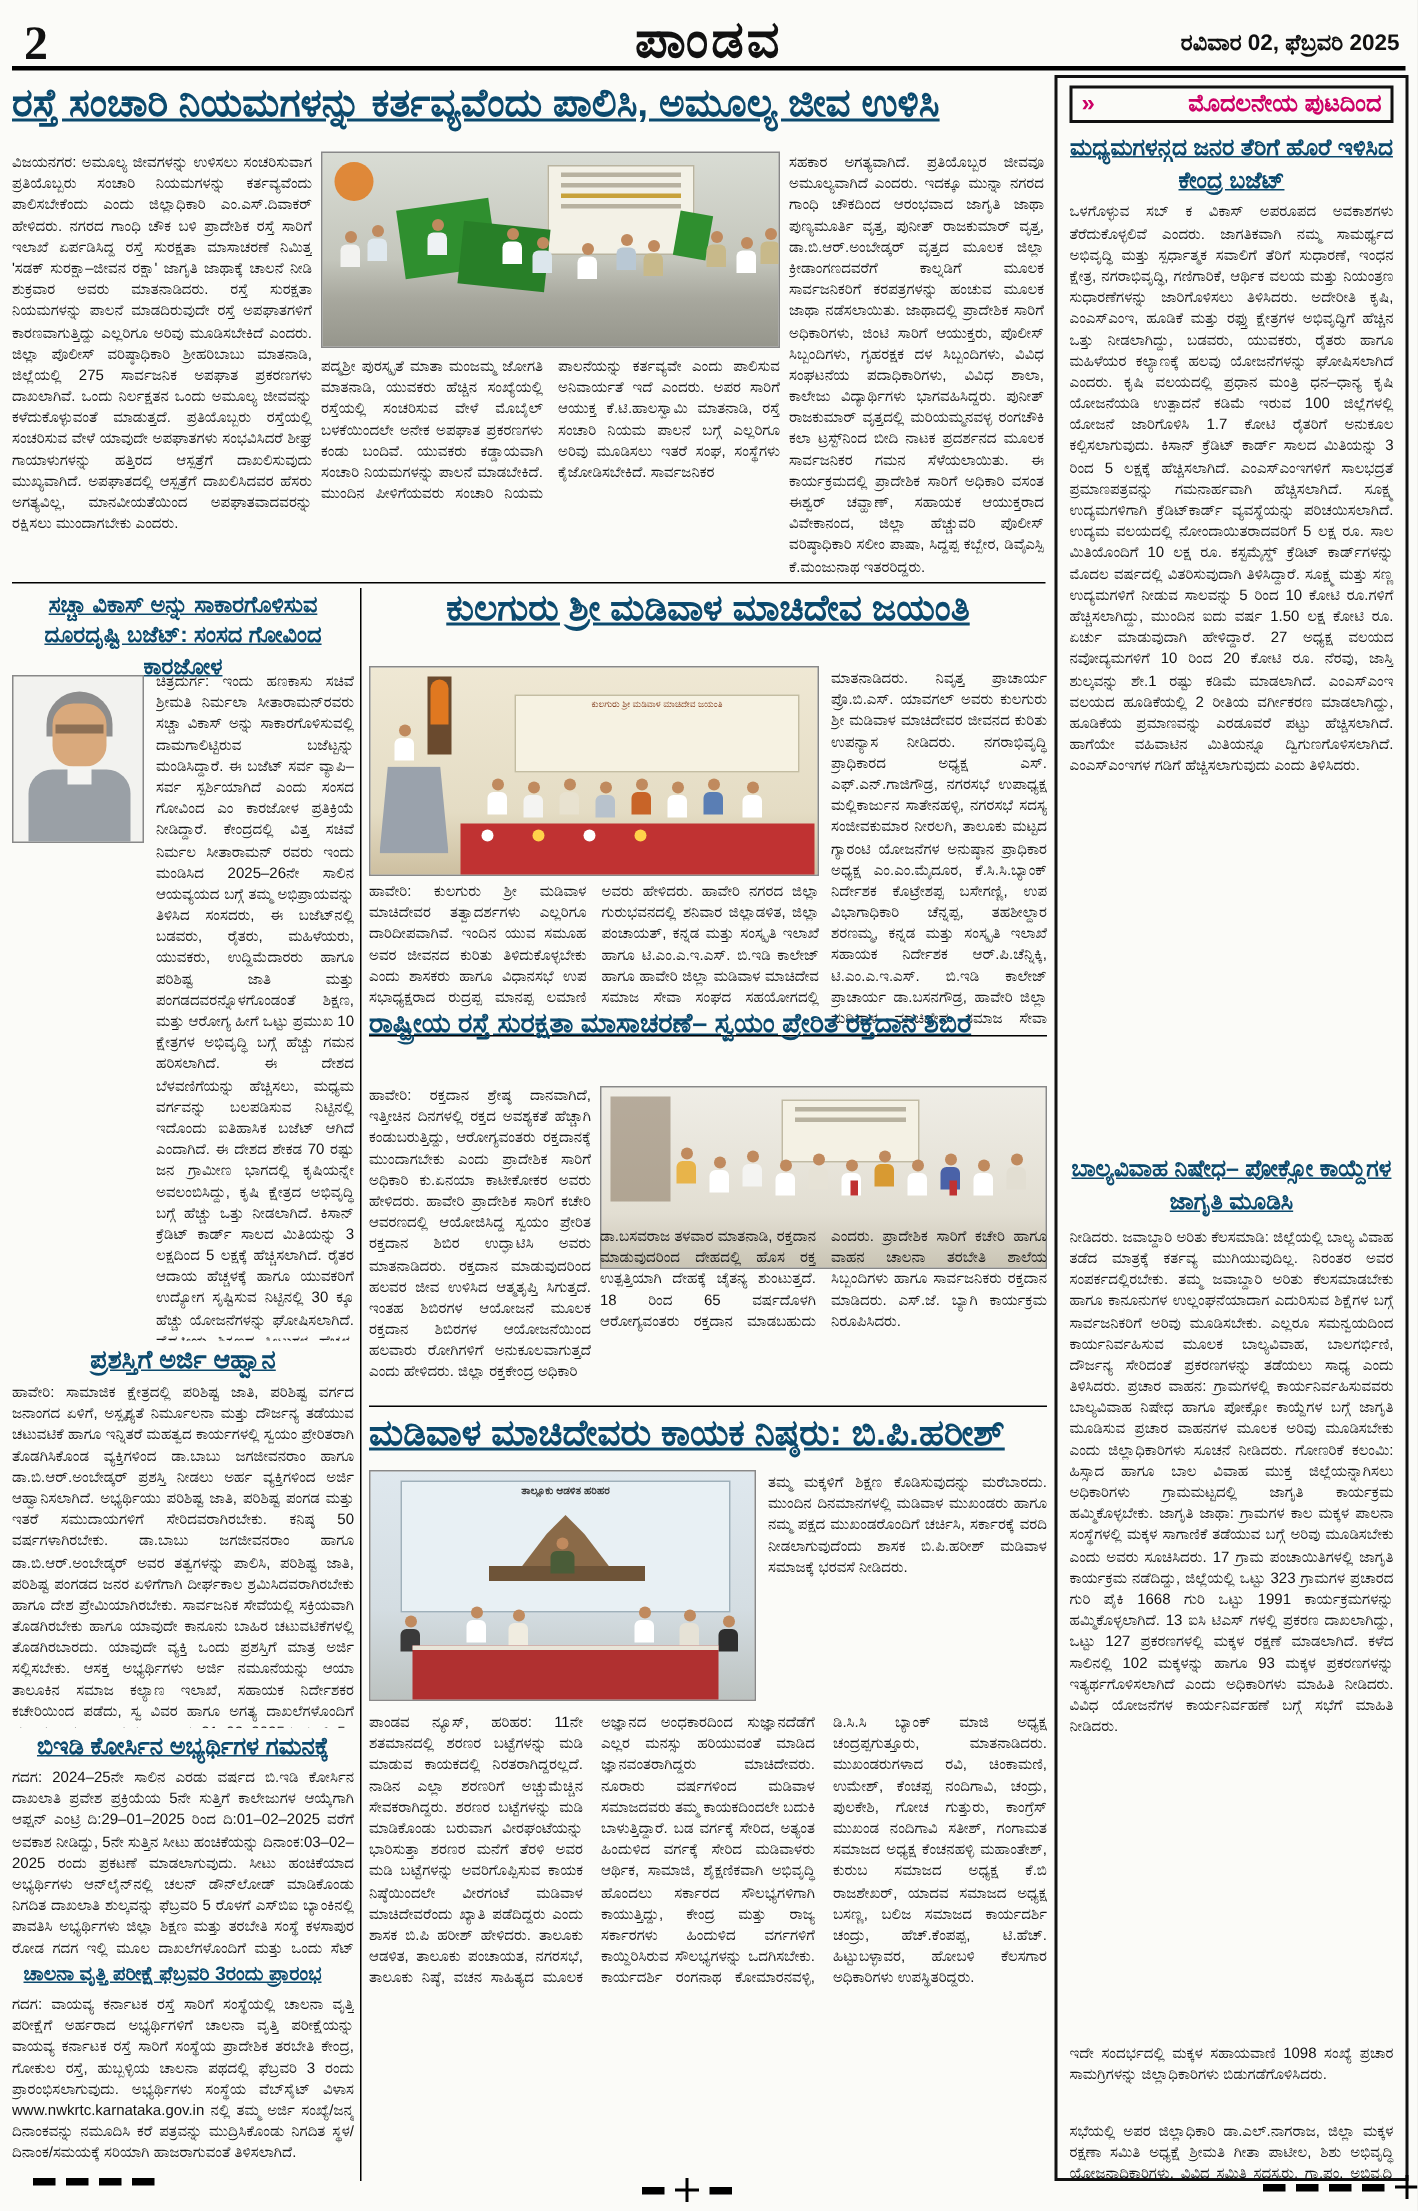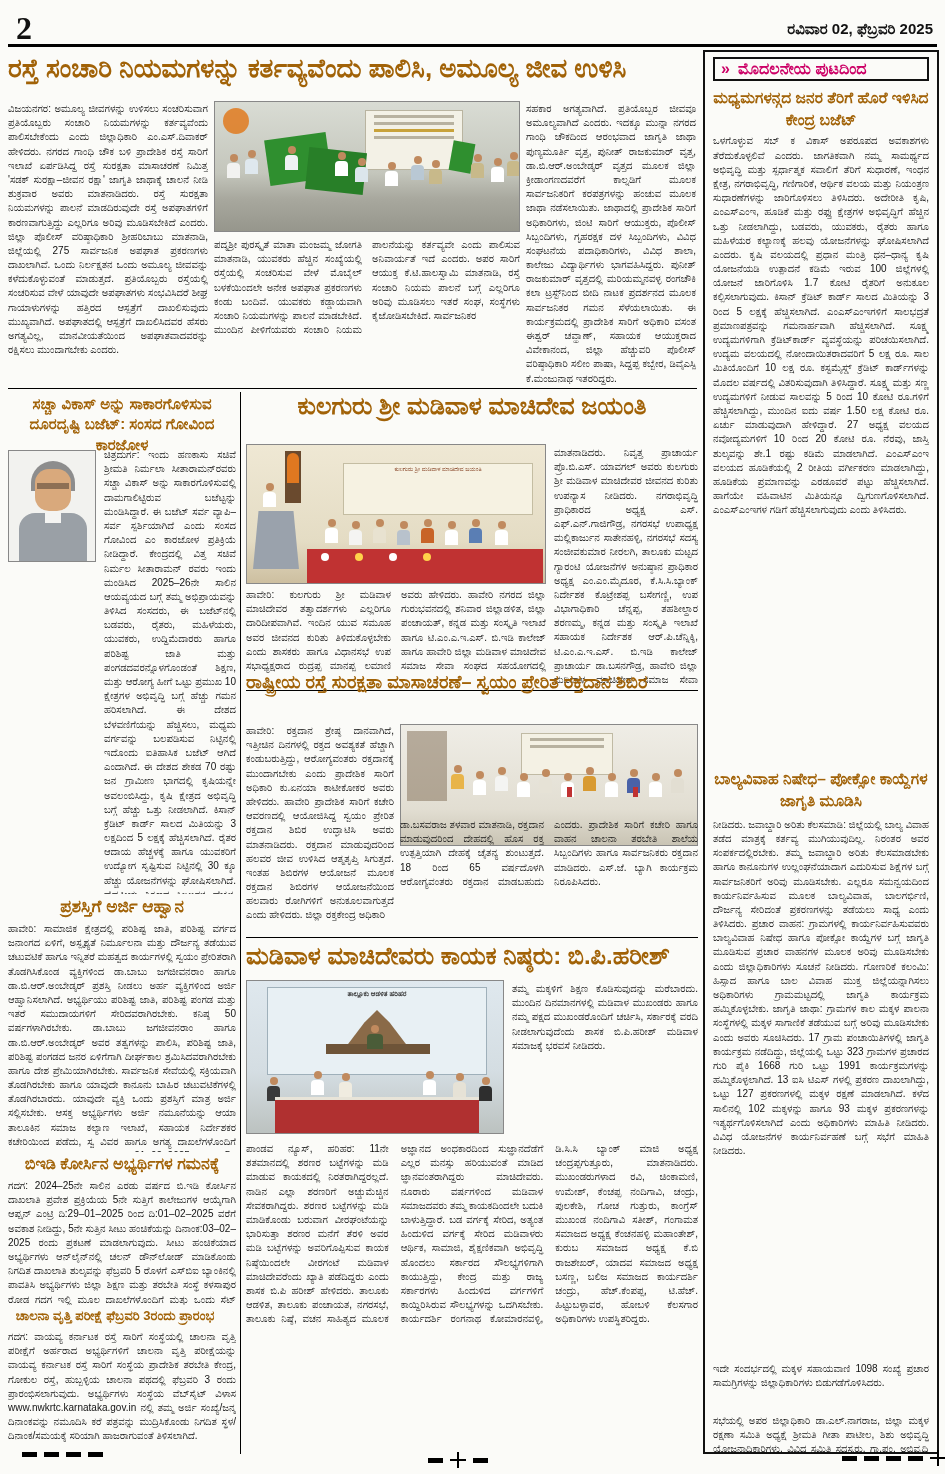--- a/index.html
+++ b/index.html
@@ -1,20 +1,20 @@
 <!DOCTYPE html>
 <html><head>
 <meta charset="utf-8">
 <style>
   html,body{margin:0;padding:0;background:#e9e9e6;}
   #page{position:relative;width:945px;height:1474px;background:#fbfbf8;overflow:hidden;
         font-family:"Liberation Sans", sans-serif;color:#111;}
   .abs{position:absolute;}
   .jtext{font-size:10px;line-height:1.42;text-align:justify;overflow:hidden;word-break:break-word;}
-  .hl{font-weight:800;color:#a16207;}
+  .hl{font-weight:800;color:#0c4a6e;text-decoration:underline;}
   .center{text-align:center;}
   .rule-h{position:absolute;background:#000;}
   .rule-v{position:absolute;background:#000;width:1px;}
   .cols2{column-count:2;column-gap:10px;}
   .cols3{column-count:3;column-gap:12px;}
   
   .photo{position:absolute;overflow:hidden;border:1px solid #888;box-sizing:border-box;}
   .person{position:absolute;display:block;width:13px;}
   .person::before{content:'';display:block;width:8px;height:8px;border-radius:50%;
      background:#c08a5e;margin:0 auto 1px;}
@@ -30,20 +30,21 @@
   .kicker{display:flex;align-items:center;gap:8px;border:2px solid #111;padding:1px 6px;
      font-weight:800;font-size:16px;}
   .banner-lines i{display:block;height:3px;background:#b8b2a0;margin:4px 8px;}
 </style>
 </head>
 <body>
 
 <div id="page">
 
   <div class="abs" style="left:16px;top:10px;font-family:'Liberation Serif',serif;font-size:32px;font-weight:700;">2</div>
+  <div class="abs" style="left:0;top:8px;width:945px;text-align:center;font-size:34px;font-weight:900;letter-spacing:2px;">ಪಾಂಡವ</div>
   <div class="abs" style="right:12px;top:20px;font-size:15px;font-weight:700;">ರವಿವಾರ 02, ಫೆಬ್ರವರಿ 2025</div>
   <div class="rule-h" style="left:8px;top:44px;width:929px;height:3px;"></div>
 
   <div class="abs hl" style="left:8px;top:52px;width:688px;font-size:26px;line-height:1.25;">ರಸ್ತೆ ಸಂಚಾರಿ ನಿಯಮಗಳನ್ನು ಕರ್ತವ್ಯವೆಂದು ಪಾಲಿಸಿ, ಅಮೂಲ್ಯ ಜೀವ ಉಳಿಸಿ</div>
 
   <div class="abs jtext" style="left:8px;top:102px;width:200px;height:284px;">ವಿಜಯನಗರ: ಅಮೂಲ್ಯ ಜೀವಗಳನ್ನು ಉಳಿಸಲು ಸಂಚರಿಸುವಾಗ ಪ್ರತಿಯೊಬ್ಬರು ಸಂಚಾರಿ ನಿಯಮಗಳನ್ನು ಕರ್ತವ್ಯವೆಂದು ಪಾಲಿಸಬೇಕೆಂದು ಎಂದು ಜಿಲ್ಲಾಧಿಕಾರಿ ಎಂ.ಎಸ್.ದಿವಾಕರ್ ಹೇಳಿದರು. ನಗರದ ಗಾಂಧಿ ಚೌಕ ಬಳಿ ಪ್ರಾದೇಶಿಕ ರಸ್ತೆ ಸಾರಿಗೆ ಇಲಾಖೆ ಏರ್ಪಡಿಸಿದ್ದ ರಸ್ತೆ ಸುರಕ್ಷತಾ ಮಾಸಾಚರಣೆ ನಿಮಿತ್ತ 'ಸಡಕ್ ಸುರಕ್ಷಾ–ಜೀವನ ರಕ್ಷಾ' ಜಾಗೃತಿ ಜಾಥಾಕ್ಕೆ ಚಾಲನೆ ನೀಡಿ ಶುಕ್ರವಾರ ಅವರು ಮಾತನಾಡಿದರು. ರಸ್ತೆ ಸುರಕ್ಷತಾ ನಿಯಮಗಳನ್ನು ಪಾಲನೆ ಮಾಡದಿರುವುದೇ ರಸ್ತೆ ಅಪಘಾತಗಳಿಗೆ ಕಾರಣವಾಗುತ್ತಿದ್ದು ಎಲ್ಲರಿಗೂ ಅರಿವು ಮೂಡಿಸಬೇಕಿದೆ ಎಂದರು. ಜಿಲ್ಲಾ ಪೊಲೀಸ್ ವರಿಷ್ಠಾಧಿಕಾರಿ ಶ್ರೀಹರಿಬಾಬು ಮಾತನಾಡಿ, ಜಿಲ್ಲೆಯಲ್ಲಿ 275 ಸಾರ್ವಜನಿಕ ಅಪಘಾತ ಪ್ರಕರಣಗಳು ದಾಖಲಾಗಿವೆ. ಒಂದು ನಿರ್ಲಕ್ಷತನ ಒಂದು ಅಮೂಲ್ಯ ಜೀವವನ್ನು ಕಳೆದುಕೊಳ್ಳುವಂತೆ ಮಾಡುತ್ತದೆ. ಪ್ರತಿಯೊಬ್ಬರು ರಸ್ತೆಯಲ್ಲಿ ಸಂಚರಿಸುವ ವೇಳೆ ಯಾವುದೇ ಅಪಘಾತಗಳು ಸಂಭವಿಸಿದರೆ ಶೀಘ್ರ ಗಾಯಾಳುಗಳನ್ನು ಹತ್ತಿರದ ಆಸ್ಪತ್ರೆಗೆ ದಾಖಲಿಸುವುದು ಮುಖ್ಯವಾಗಿದೆ. ಅಪಘಾತದಲ್ಲಿ ಆಸ್ಪತ್ರೆಗೆ ದಾಖಲಿಸಿದವರ ಹೆಸರು ಅಗತ್ಯವಿಲ್ಲ, ಮಾನವೀಯತೆಯಿಂದ ಅಪಘಾತವಾದವರನ್ನು ರಕ್ಷಿಸಲು ಮುಂದಾಗಬೇಕು ಎಂದರು.</div>
 
   <div class="photo" style="left:214px;top:101px;width:306px;height:131px;background:linear-gradient(#d9dcd4 0%,#c4c6bc 55%,#a8a89e 75%,#96968c 100%);">
     <div class="abs" style="left:8px;top:6px;width:26px;height:26px;border-radius:50%;background:#e07a1e;opacity:.85;"></div>
     <div class="abs" style="left:150px;top:8px;width:96px;height:58px;background:#f3f1e6;border:1px solid #b9b4a0;">
@@ -195,21 +196,21 @@
   <div class="cropdash" style="left:428px;top:1452px;">
       <i></i>
       <span class="plus"></span>
       <i></i>
     </div>
 
   <div class="abs" style="left:703px;top:50px;width:236px;height:1404px;border:2px solid #111;box-sizing:border-box;padding:5px 8px;overflow:hidden;">
 
     <div class="kicker" style="color:#cc0066;">
       <span>»</span>
-      <span style="flex:1;text-align:left;">ಮೊದಲನೇಯ ಪುಟದಿಂದ</span>
+      <span style="flex:1;text-align:right;">ಮೊದಲನೇಯ ಪುಟದಿಂದ</span>
     </div>
 
     <div class="hl center" style="font-size:15.5px;line-height:1.4;margin:6px 0 4px;">ಮಧ್ಯಮಗಳನ್ಗದ ಜನರ ತೆರಿಗೆ ಹೊರೆ ಇಳಿಸಿದ ಕೇಂದ್ರ ಬಜೆಟ್</div>
 
     <div class="jtext" style="height:628px;margin-bottom:6px;">ಒಳಗೊಳ್ಳುವ ಸಬ್ ಕ ವಿಕಾಸ್ ಅಪರೂಪದ ಅವಕಾಶಗಳು ತೆರೆದುಕೊಳ್ಳಲಿವೆ ಎಂದರು. ಜಾಗತಿಕವಾಗಿ ನಮ್ಮ ಸಾಮರ್ಥ್ಯದ ಅಭಿವೃದ್ಧಿ ಮತ್ತು ಸ್ಪರ್ಧಾತ್ಮಕ ಸವಾಲಿಗೆ ತೆರಿಗೆ ಸುಧಾರಣೆ, ಇಂಧನ ಕ್ಷೇತ್ರ, ನಗರಾಭಿವೃದ್ಧಿ, ಗಣಿಗಾರಿಕೆ, ಆರ್ಥಿಕ ವಲಯ ಮತ್ತು ನಿಯಂತ್ರಣ ಸುಧಾರಣೆಗಳನ್ನು ಜಾರಿಗೊಳಿಸಲು ತಿಳಿಸಿದರು. ಅದೇರೀತಿ ಕೃಷಿ, ಎಂಎಸ್ಎಂಇ, ಹೂಡಿಕೆ ಮತ್ತು ರಫ್ತು ಕ್ಷೇತ್ರಗಳ ಅಭಿವೃದ್ಧಿಗೆ ಹೆಚ್ಚಿನ ಒತ್ತು ನೀಡಲಾಗಿದ್ದು, ಬಡವರು, ಯುವಕರು, ರೈತರು ಹಾಗೂ ಮಹಿಳೆಯರ ಕಲ್ಯಾಣಕ್ಕೆ ಹಲವು ಯೋಜನೆಗಳನ್ನು ಘೋಷಿಸಲಾಗಿದೆ ಎಂದರು. ಕೃಷಿ ವಲಯದಲ್ಲಿ ಪ್ರಧಾನ ಮಂತ್ರಿ ಧನ–ಧಾನ್ಯ ಕೃಷಿ ಯೋಜನೆಯಡಿ ಉತ್ಪಾದನೆ ಕಡಿಮೆ ಇರುವ 100 ಜಿಲ್ಲೆಗಳಲ್ಲಿ ಯೋಜನೆ ಜಾರಿಗೊಳಿಸಿ 1.7 ಕೋಟಿ ರೈತರಿಗೆ ಅನುಕೂಲ ಕಲ್ಪಿಸಲಾಗುವುದು. ಕಿಸಾನ್ ಕ್ರೆಡಿಟ್ ಕಾರ್ಡ್ ಸಾಲದ ಮಿತಿಯನ್ನು 3 ರಿಂದ 5 ಲಕ್ಷಕ್ಕೆ ಹೆಚ್ಚಿಸಲಾಗಿದೆ. ಎಂಎಸ್ಎಂಇಗಳಿಗೆ ಸಾಲಭದ್ರತೆ ಪ್ರಮಾಣಪತ್ರವನ್ನು ಗಮನಾರ್ಹವಾಗಿ ಹೆಚ್ಚಿಸಲಾಗಿದೆ. ಸೂಕ್ಷ್ಮ ಉದ್ಯಮಗಳಿಗಾಗಿ ಕ್ರೆಡಿಟ್‌ಕಾರ್ಡ್ ವ್ಯವಸ್ಥೆಯನ್ನು ಪರಿಚಯಿಸಲಾಗಿದೆ. ಉದ್ಯಮ ವಲಯದಲ್ಲಿ ನೋಂದಾಯಿತರಾದವರಿಗೆ 5 ಲಕ್ಷ ರೂ. ಸಾಲ ಮಿತಿಯೊಂದಿಗೆ 10 ಲಕ್ಷ ರೂ. ಕಸ್ಟಮೈಸ್ಡ್ ಕ್ರೆಡಿಟ್ ಕಾರ್ಡ್‌ಗಳನ್ನು ಮೊದಲ ವರ್ಷದಲ್ಲಿ ವಿತರಿಸುವುದಾಗಿ ತಿಳಿಸಿದ್ದಾರೆ. ಸೂಕ್ಷ್ಮ ಮತ್ತು ಸಣ್ಣ ಉದ್ಯಮಗಳಿಗೆ ನೀಡುವ ಸಾಲವನ್ನು 5 ರಿಂದ 10 ಕೋಟಿ ರೂ.ಗಳಿಗೆ ಹೆಚ್ಚಿಸಲಾಗಿದ್ದು, ಮುಂದಿನ ಐದು ವರ್ಷ 1.50 ಲಕ್ಷ ಕೋಟಿ ರೂ. ಏರ್ಚು ಮಾಡುವುದಾಗಿ ಹೇಳಿದ್ದಾರೆ. 27 ಅಧ್ಯಕ್ಷ ವಲಯದ ನವೋದ್ಯಮಗಳಿಗೆ 10 ರಿಂದ 20 ಕೋಟಿ ರೂ. ನೆರವು, ಜಾಸ್ತಿ ಶುಲ್ಕವನ್ನು ಶೇ.1 ರಷ್ಟು ಕಡಿಮೆ ಮಾಡಲಾಗಿದೆ. ಎಂಎಸ್ಎಂಇ ವಲಯದ ಹೂಡಿಕೆಯಲ್ಲಿ 2 ರೀತಿಯ ವರ್ಗೀಕರಣ ಮಾಡಲಾಗಿದ್ದು, ಹೂಡಿಕೆಯ ಪ್ರಮಾಣವನ್ನು ಎರಡೂವರೆ ಪಟ್ಟು ಹೆಚ್ಚಿಸಲಾಗಿದೆ. ಹಾಗೆಯೇ ವಹಿವಾಟಿನ ಮಿತಿಯನ್ನೂ ದ್ವಿಗುಣಗೊಳಿಸಲಾಗಿದೆ. ಎಂಎಸ್ಎಂಇಗಳ ಗಡಿಗೆ ಹೆಚ್ಚಿಸಲಾಗುವುದು ಎಂದು ತಿಳಿಸಿದರು.</div>
 
     <div class="hl center" style="font-size:15.5px;line-height:1.4;margin:4px 0 6px;">ಬಾಲ್ಯವಿವಾಹ ನಿಷೇಧ– ಪೋಕ್ಸೋ ಕಾಯ್ದೆಗಳ ಜಾಗೃತಿ ಮೂಡಿಸಿ</div>
 
     <div class="jtext" style="height:540px;">ನೀಡಿದರು. ಜವಾಬ್ದಾರಿ ಅರಿತು ಕೆಲಸಮಾಡಿ: ಜಿಲ್ಲೆಯಲ್ಲಿ ಬಾಲ್ಯ ವಿವಾಹ ತಡೆದ ಮಾತ್ರಕ್ಕೆ ಕರ್ತವ್ಯ ಮುಗಿಯುವುದಿಲ್ಲ. ನಿರಂತರ ಅವರ ಸಂಪರ್ಕದಲ್ಲಿರಬೇಕು. ತಮ್ಮ ಜವಾಬ್ದಾರಿ ಅರಿತು ಕೆಲಸಮಾಡಬೇಕು ಹಾಗೂ ಕಾನೂನುಗಳ ಉಲ್ಲಂಘನೆಯಾದಾಗ ಎದುರಿಸುವ ಶಿಕ್ಷೆಗಳ ಬಗ್ಗೆ ಸಾರ್ವಜನಿಕರಿಗೆ ಅರಿವು ಮೂಡಿಸಬೇಕು. ಎಲ್ಲರೂ ಸಮನ್ವಯದಿಂದ ಕಾರ್ಯನಿರ್ವಹಿಸುವ ಮೂಲಕ ಬಾಲ್ಯವಿವಾಹ, ಬಾಲಗರ್ಭಿಣಿ, ದೌರ್ಜನ್ಯ ಸೇರಿದಂತೆ ಪ್ರಕರಣಗಳನ್ನು ತಡೆಯಲು ಸಾಧ್ಯ ಎಂದು ತಿಳಿಸಿದರು. ಪ್ರಚಾರ ವಾಹನ: ಗ್ರಾಮಗಳಲ್ಲಿ ಕಾರ್ಯನಿರ್ವಹಿಸುವವರು ಬಾಲ್ಯವಿವಾಹ ನಿಷೇಧ ಹಾಗೂ ಪೋಕ್ಸೋ ಕಾಯ್ದೆಗಳ ಬಗ್ಗೆ ಜಾಗೃತಿ ಮೂಡಿಸುವ ಪ್ರಚಾರ ವಾಹನಗಳ ಮೂಲಕ ಅರಿವು ಮೂಡಿಸಬೇಕು ಎಂದು ಜಿಲ್ಲಾಧಿಕಾರಿಗಳು ಸೂಚನೆ ನೀಡಿದರು. ಗೋಣರಿಕೆ ಕಲಂಮಿ: ಹಿಸ್ಸಾದ ಹಾಗೂ ಬಾಲ ವಿವಾಹ ಮುಕ್ತ ಜಿಲ್ಲೆಯನ್ನಾಗಿಸಲು ಅಧಿಕಾರಿಗಳು ಗ್ರಾಮಮಟ್ಟದಲ್ಲಿ ಜಾಗೃತಿ ಕಾರ್ಯಕ್ರಮ ಹಮ್ಮಿಕೊಳ್ಳಬೇಕು. ಜಾಗೃತಿ ಜಾಥಾ: ಗ್ರಾಮಗಳ ಕಾಲ ಮಕ್ಕಳ ಪಾಲನಾ ಸಂಸ್ಥೆಗಳಲ್ಲಿ ಮಕ್ಕಳ ಸಾಗಾಣಿಕೆ ತಡೆಯುವ ಬಗ್ಗೆ ಅರಿವು ಮೂಡಿಸಬೇಕು ಎಂದು ಅವರು ಸೂಚಿಸಿದರು. 17 ಗ್ರಾಮ ಪಂಚಾಯಿತಿಗಳಲ್ಲಿ ಜಾಗೃತಿ ಕಾರ್ಯಕ್ರಮ ನಡೆದಿದ್ದು, ಜಿಲ್ಲೆಯಲ್ಲಿ ಒಟ್ಟು 323 ಗ್ರಾಮಗಳ ಪ್ರಚಾರದ ಗುರಿ ಪೈಕಿ 1668 ಗುರಿ ಒಟ್ಟು 1991 ಕಾರ್ಯಕ್ರಮಗಳನ್ನು ಹಮ್ಮಿಕೊಳ್ಳಲಾಗಿದೆ. 13 ಐಸಿ ಟಿಎಸ್ ಗಳಲ್ಲಿ ಪ್ರಕರಣ ದಾಖಲಾಗಿದ್ದು, ಒಟ್ಟು 127 ಪ್ರಕರಣಗಳಲ್ಲಿ ಮಕ್ಕಳ ರಕ್ಷಣೆ ಮಾಡಲಾಗಿದೆ. ಕಳೆದ ಸಾಲಿನಲ್ಲಿ 102 ಮಕ್ಕಳನ್ನು ಹಾಗೂ 93 ಮಕ್ಕಳ ಪ್ರಕರಣಗಳನ್ನು ಇತ್ಯರ್ಥಗೊಳಿಸಲಾಗಿದೆ ಎಂದು ಅಧಿಕಾರಿಗಳು ಮಾಹಿತಿ ನೀಡಿದರು. ವಿವಿಧ ಯೋಜನೆಗಳ ಕಾರ್ಯನಿರ್ವಹಣೆ ಬಗ್ಗೆ ಸಭೆಗೆ ಮಾಹಿತಿ ನೀಡಿದರು.</div>
 

